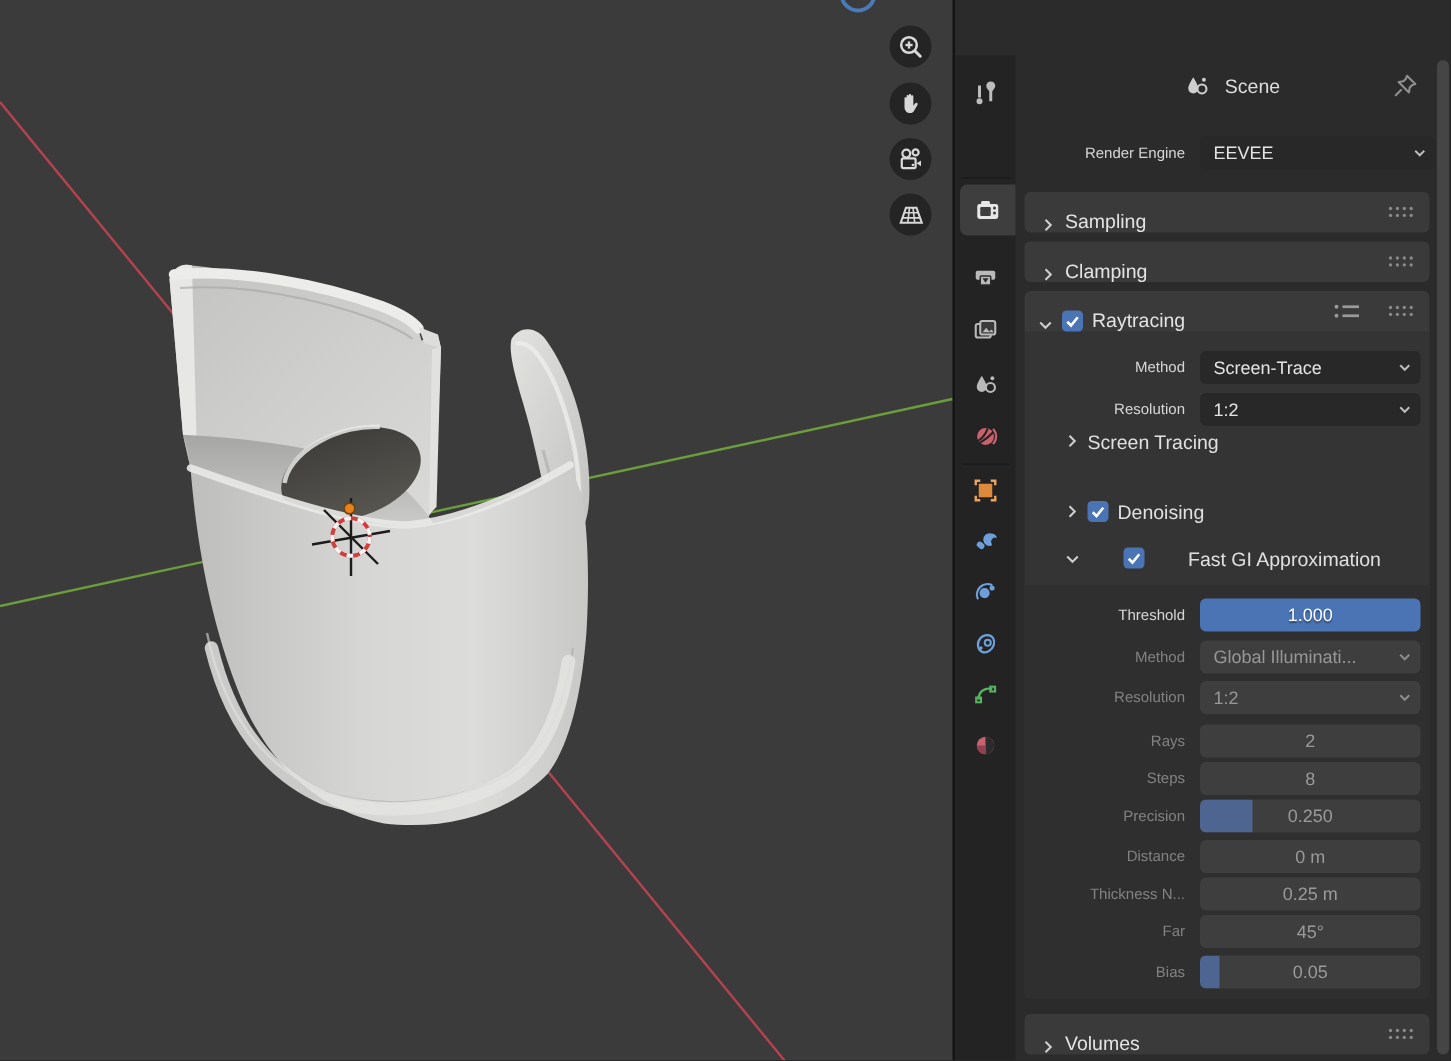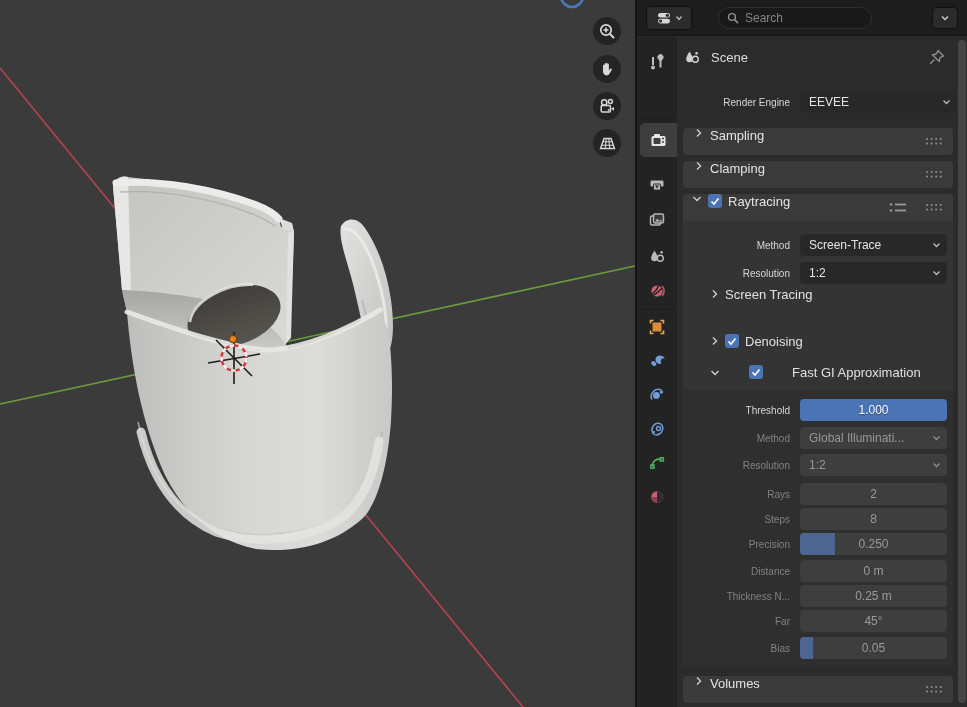--- a/index.html
+++ b/index.html
@@ -27,40 +27,40 @@
   .options-btn { position:absolute; right:9px; top:7px; width:26px; height:22px; background:#2b2b2b; border:1px solid #101010;
                  border-radius:4px; display:flex; align-items:center; justify-content:center; }
 
   .p-tabs { position:absolute; left:0; top:37px; width:40px; height:670px; background:#232323; }
   .tab { position:absolute; left:0; width:40px; height:34px; display:flex; align-items:center; justify-content:center; }
   .tab.active { background:#3e3e3e; border-radius:5px 0 0 5px; left:3px; width:37px; }
   .tab-sep { position:absolute; left:4px; width:32px; height:1px; background:#1b1b1b; }
 
   .p-scrollbar { position:absolute; right:1px; top:40px; width:8px; height:663px; border-radius:4px; background:#454545; }
 
-  .breadcrumb-row { position:absolute; left:46px; top:44px; width:276px; height:26px; display:flex; align-items:center; }
+  .breadcrumb-row { position:absolute; left:46px; top:44px; width:276px; height:26px; display:flex; align-items:center;justify-content:center; }
   .breadcrumb-label { color:#dedede; font-size:13px; margin-left:10px; }
   .pin { position:absolute; right:12px; top:3px; }
 
   .prow { position:absolute; height:24px; display:flex; align-items:center; }
   .plabel { font-size:10px; color:#d6d6d6; text-align:right; }
   .plabel.dim { color:#828282; }
 
   .widget { position:relative; height:22px; border-radius:4px; background:#282828; display:flex; align-items:center; overflow:hidden; }
   .widget .wtext { font-size:12px; color:#e4e4e4; padding-left:9px; position:relative; z-index:2; }
   .widget .wchev { position:absolute; right:6px; top:7px; z-index:2; }
   .widget.disabled { background:#3e3e3e; }
   .widget.disabled .wtext { color:#979797; }
   .valuefield { justify-content:center; background:#3e3e3e; }
   .valuefield .wtext { padding:0; color:#9a9a9a; }
   .slider-blue { background:#4b74b4; justify-content:center; }
   .slider-blue .wtext { padding:0; color:#fdfdfd; text-shadow:0 1px 1px rgba(0,0,0,.4); }
   .fill { position:absolute; left:0; top:0; bottom:0; background:#4d6590; z-index:1; }
 
-  .panel-header { position:absolute; height:27px; background:#3a3a3a; border-radius:4px; display:flex; align-items:flex-start; }
+  .panel-header { position:absolute; height:27px; background:#3a3a3a; border-radius:4px; display:flex; align-items:flex-end; }
   .panel-header .title { font-size:13px; color:#e3e3e3; margin-left:7px; }
   .grip { position:absolute; right:10px; top:9px; }
   .chev-icon { margin-left:11px; }
 
   .panel-box { position:absolute; background:#343434; border-radius:4px; overflow:hidden; }
   .panel-box .panel-header { position:absolute; left:0; top:0; width:100%; background:#3a3a3a; border-radius:4px 4px 0 0; }
   .fastgi-body { position:absolute; left:0; width:100%; background:#2f2f2f; }
 
   .checkbox { width:14px; height:14px; border-radius:3px; background:#4b74b4; display:flex; align-items:center; justify-content:center; }
 
@@ -188,45 +188,20 @@
     <div class="gizmo-btn" style="left:593px; top:129px;">
       <svg width="19" height="19" viewBox="0 0 19 19">
         <path d="M 6,4.5 L 13,4.5 L 16.5,14.5 L 2.5,14.5 Z" fill="none" stroke="#d8d8d8" stroke-width="1.4"></path>
         <path d="M 8.3,4.5 L 7.2,14.5 M 10.7,4.5 L 11.8,14.5 M 5,7.8 L 14.2,7.8 M 3.9,11.2 L 15.2,11.2" stroke="#d8d8d8" stroke-width="1.1" fill="none"></path>
       </svg>
     </div>
   </div>
 
   <div class="properties">
 
-    <div class="p-topbar">
-      <div class="editor-type-btn">
-        <svg width="16" height="16" viewBox="0 0 16 16">
-          <rect x="2" y="3" width="12" height="4.6" rx="2.3" fill="#d6d6d6"></rect>
-          <circle cx="11.4" cy="5.3" r="1.6" fill="#2b2b2b"></circle>
-          <rect x="2" y="8.8" width="12" height="4.6" rx="2.3" fill="#d6d6d6"></rect>
-          <circle cx="4.6" cy="11.1" r="1.6" fill="#2b2b2b"></circle>
-        </svg>
-        <svg width="8" height="8" viewBox="0 0 8 8">
-          <polyline points="1.5,2.5 4,5.5 6.5,2.5" fill="none" stroke="#bdbdbd" stroke-width="1.3"></polyline>
-        </svg>
-      </div>
-      <div class="search-box">
-        <svg width="12" height="12" viewBox="0 0 12 12">
-          <circle cx="5" cy="5" r="3.4" fill="none" stroke="#8f8f8f" stroke-width="1.4"></circle>
-          <line x1="7.6" y1="7.6" x2="10.6" y2="10.6" stroke="#8f8f8f" stroke-width="1.5" stroke-linecap="round"></line>
-        </svg>
-        <input type="text" placeholder="Search" style="">
-      </div>
-      <div class="options-btn">
-        <svg width="10" height="10" viewBox="0 0 10 10">
-          <polyline points="2,3.5 5,6.5 8,3.5" fill="none" stroke="#cfcfcf" stroke-width="1.4"></polyline>
-        </svg>
-      </div>
-    </div>
 
     <div class="p-tabs">
       <div class="tab" style="top:9px;">
         <svg width="18" height="18" viewBox="0 0 18 18">
           <line x1="5" y1="6" x2="5" y2="11" stroke="#bdbdbd" stroke-width="2"></line>
           <circle cx="5" cy="13.5" r="2" fill="#bdbdbd"></circle>
           <rect x="4" y="3" width="2" height="3" fill="#bdbdbd"></rect>
           <path d="M 10.5,5.5 A 3 3 0 1 1 14.5,5.5 L 13.5,7 L 13.5,13.5 L 11.5,13.5 L 11.5,7 Z" fill="#bdbdbd"></path>
         </svg>
       </div>

